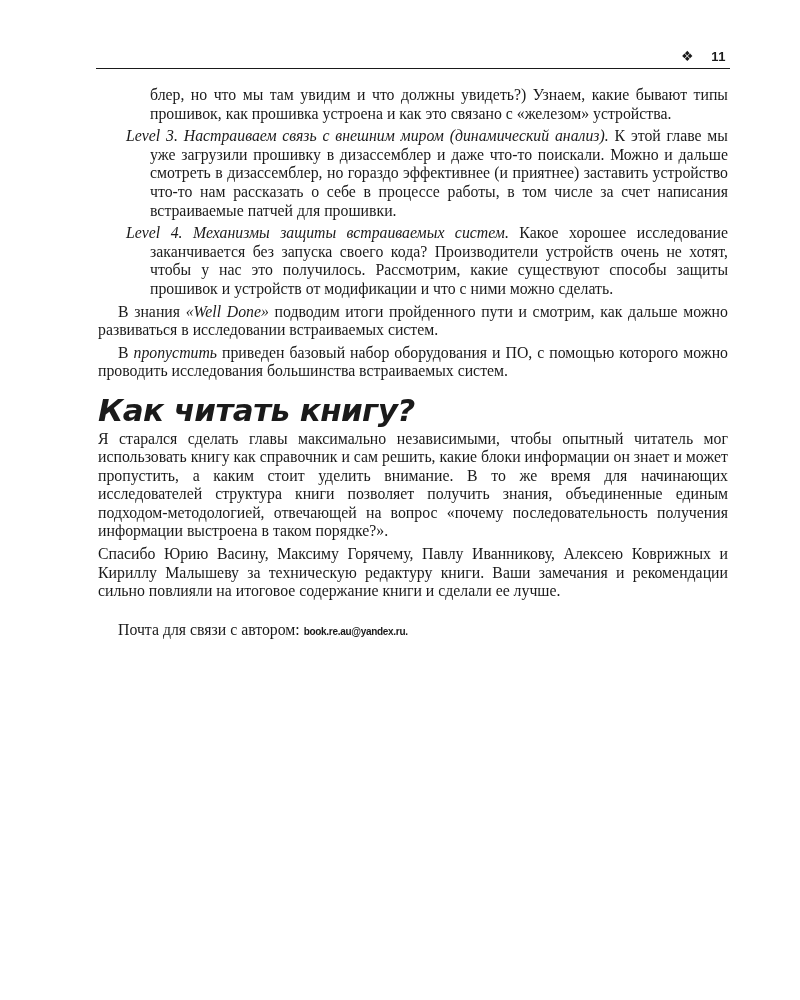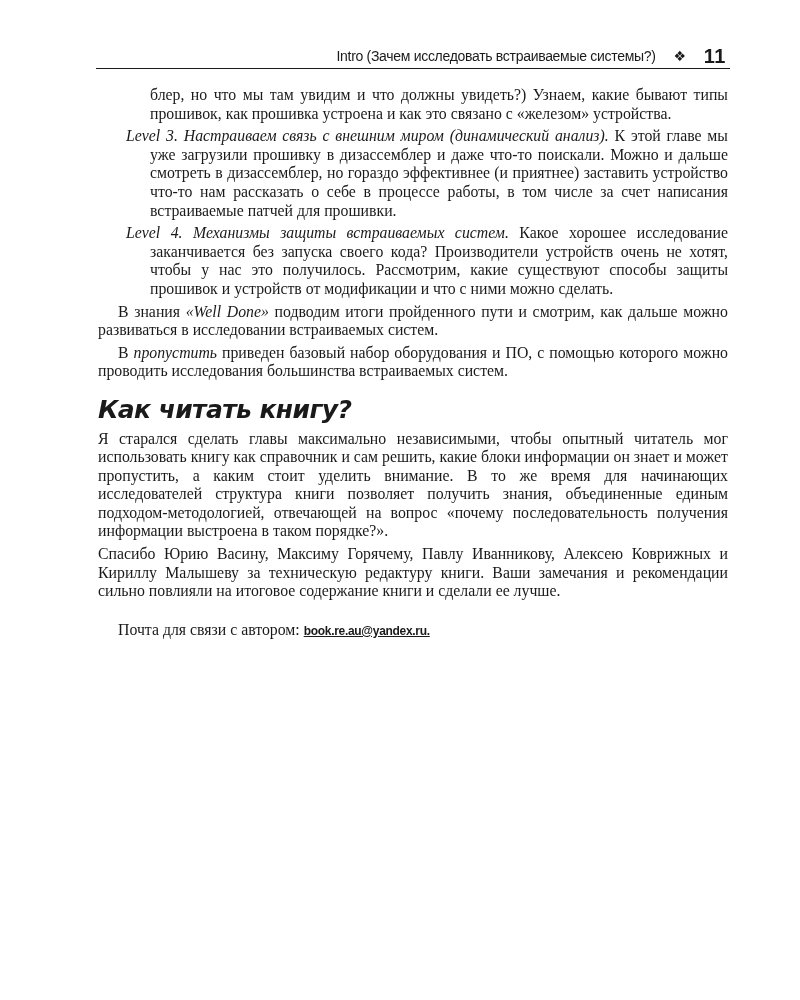--- a/index.html
+++ b/index.html
@@ -5,43 +5,42 @@
   html, body { margin: 0; padding: 0; background: #ffffff; }
   body { width: 800px; height: 1000px; position: relative; overflow: hidden; color: #1a1a1a; }
   .header {
     position: absolute; left: 96px; top: 44px; width: 634px; height: 24px;
     border-bottom: 1.5px solid #1a1a1a;
     font-family: "Liberation Sans", sans-serif; font-size: 14px;
     display: flex; justify-content: flex-end; align-items: center; gap: 18px;
     letter-spacing: -0.3px;
   }
   .header .ornament { font-size: 14px; }
-  .header .pagenum { font-weight: bold; font-size: 20px; margin-right: 4px; letter-spacing: 0.5px; }
+  .header .pagenum { font-weight: bold; font-size: 13px; margin-right: 4px; letter-spacing: 0.5px; }
   .content {
     position: absolute; left: 98px; top: 86px; width: 630px;
     font-family: "Liberation Serif", serif; font-size: 15.8px; line-height: 18.6px;
     text-align: justify;
   }
   .item { padding-left: 52px; text-indent: -24px; margin: 0 0 4px 0; }
   .item.first { text-indent: 0; }
   .item .title { font-style: italic; }
   p { margin: 0 0 4px 0; }
   p.indent { text-indent: 20px; }
   h2 {
     font-family: "DejaVu Sans", sans-serif; font-style: italic; font-weight: bold;
-    font-size: 25px; margin: 20px 0 10px 0; letter-spacing: -0.6px; text-align: left;
+    font-size: 31px; margin: 20px 0 10px 0; letter-spacing: -0.6px; text-align: left;
   }
   .contact { margin-top: 20px; text-indent: 20px; text-align: left; }
-  .email { font-family: "Liberation Sans", sans-serif; font-weight: bold; font-size: 12px; letter-spacing: -0.3px; text-decoration: underline; }
+  .email { font-family: "Liberation Sans", sans-serif; font-weight: bold; font-size: 10px; letter-spacing: -0.3px; }
 </style>
 </head>
 <body>
 
 <div class="header">
-  <span>Intro (Зачем исследовать встраиваемые системы?)</span>
   <span class="ornament">❖</span>
   <span class="pagenum">11</span>
 </div>
 
 <div class="content">
   <div class="item first">блер, но что мы там увидим и что должны увидеть?) Узнаем, какие бывают типы прошивок, как прошивка устроена и как это связано с «железом» устройства.</div>
 
   <div class="item">
     <span class="title">Level 3. Настраиваем связь с внешним миром (динамический анализ).</span><span> К этой главе мы уже загрузили прошивку в дизассемблер и даже что-то поискали. Можно и дальше смотреть в дизассемблер, но гораздо эффективнее (и приятнее) заставить устройство что-то нам рассказать о себе в процессе работы, в том числе за счет написания встраиваемые патчей для прошивки.</span>
   </div>

